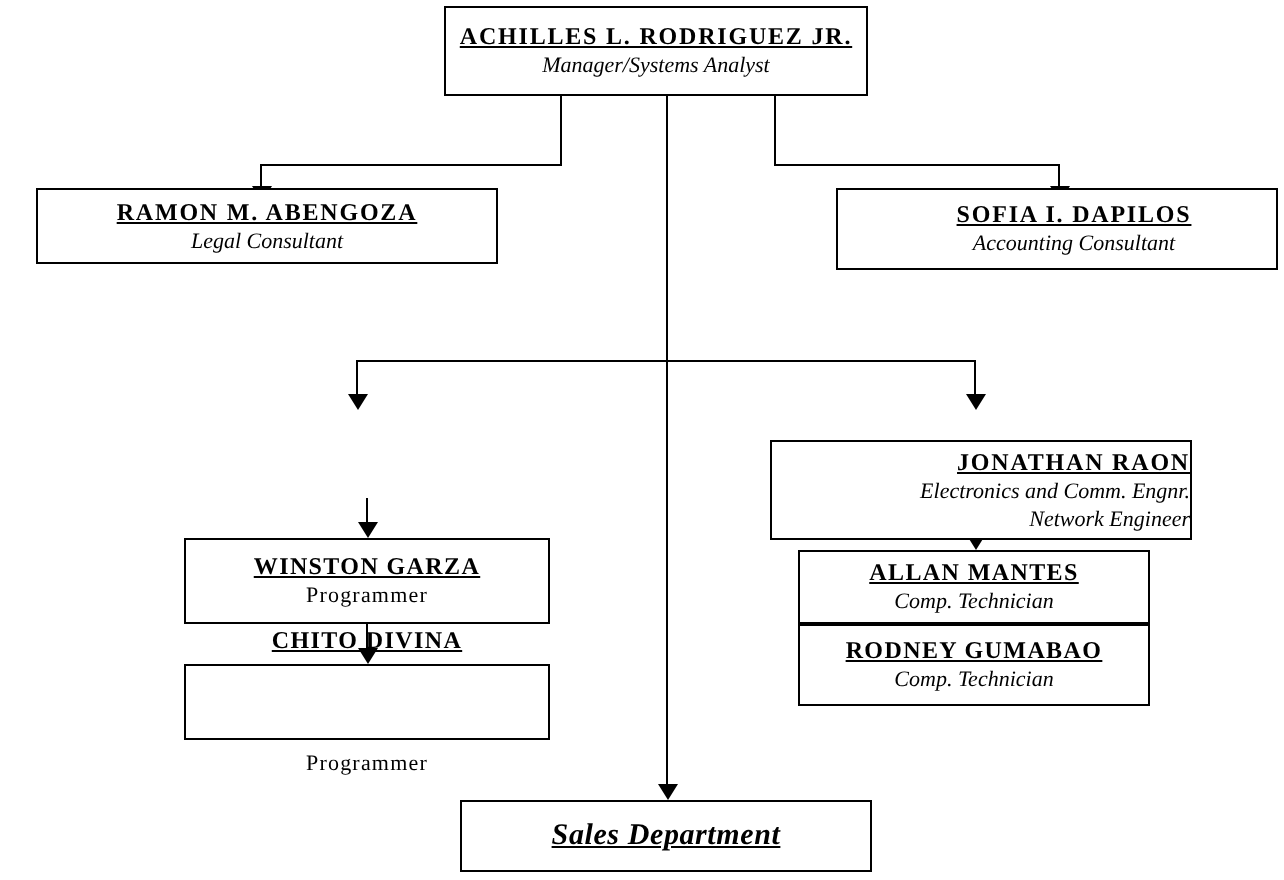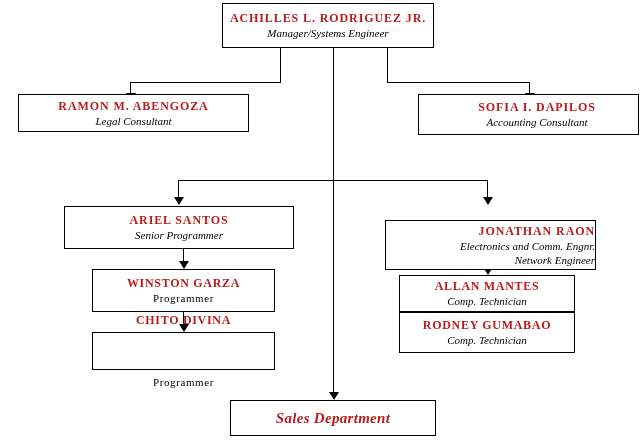--- a/index.html
+++ b/index.html
@@ -26,21 +26,22 @@
     justify-content: center;
     text-align: center;
     z-index: 3;
   }
   .node .nm {
     font-weight: bold;
     font-size: 12px;
     letter-spacing: 0.9px;
     line-height: 15px;
     white-space: nowrap;
-    color: #b91c1c;
+    color: #000000;
+    text-decoration: underline;
   }
   .node .ttl {
     font-style: italic;
     font-size: 11px;
     line-height: 14px;
     white-space: nowrap;
     color: #000;
   }
   .node .ttl.plain {
     font-style: normal;
@@ -107,37 +108,33 @@
   <div class="vline" style="left:183px; top:312px; height:13px;"></div>
   <div class="arrow" style="left:179px; top:324px;"></div>
 
   <div class="vline" style="left:487px; top:256px; height:12px;"></div>
   <div class="arrow" style="left:483px; top:267px;"></div>
   <div class="vline" style="left:487px; top:312px; height:13px;"></div>
   <div class="arrow" style="left:483px; top:324px;"></div>
 
   <div class="node" style="left:222px; top:3px; width:212px; height:45px;">
     <div class="nm">ACHILLES L. RODRIGUEZ JR.</div>
-    <div class="ttl">Manager/Systems Engineer</div>
+    <div class="ttl">Manager/Systems Analyst</div>
   </div>
 
   <div class="node" style="left:18px; top:94px; width:231px; height:38px;text-align:center;">
     <div class="nm">RAMON M. ABENGOZA</div>
     <div class="ttl">Legal Consultant</div>
   </div>
 
   <div class="node" style="left:418px; top:94px; width:221px; height:41px;padding-left:17px;">
     <div class="nm">SOFIA I. DAPILOS</div>
     <div class="ttl">Accounting Consultant</div>
   </div>
 
-  <div class="node" style="left:64px; top:206px; width:230px; height:43px;">
-    <div class="nm">ARIEL SANTOS</div>
-    <div class="ttl">Senior Programmer</div>
-  </div>
 
   <div class="node" style="left:385px; top:220px; width:211px; height:50px;align-items:flex-end;">
     <div class="nm">JONATHAN RAON</div>
     <div class="ttl">Electronics and Comm. Engnr.</div>
     <div class="ttl">Network Engineer</div>
   </div>
 
   <div class="node leafbox" style="left:92px; top:269px; width:183px; height:43px;">
     <div class="nm">WINSTON GARZA</div>
     <div class="ttl plain">Programmer</div>

